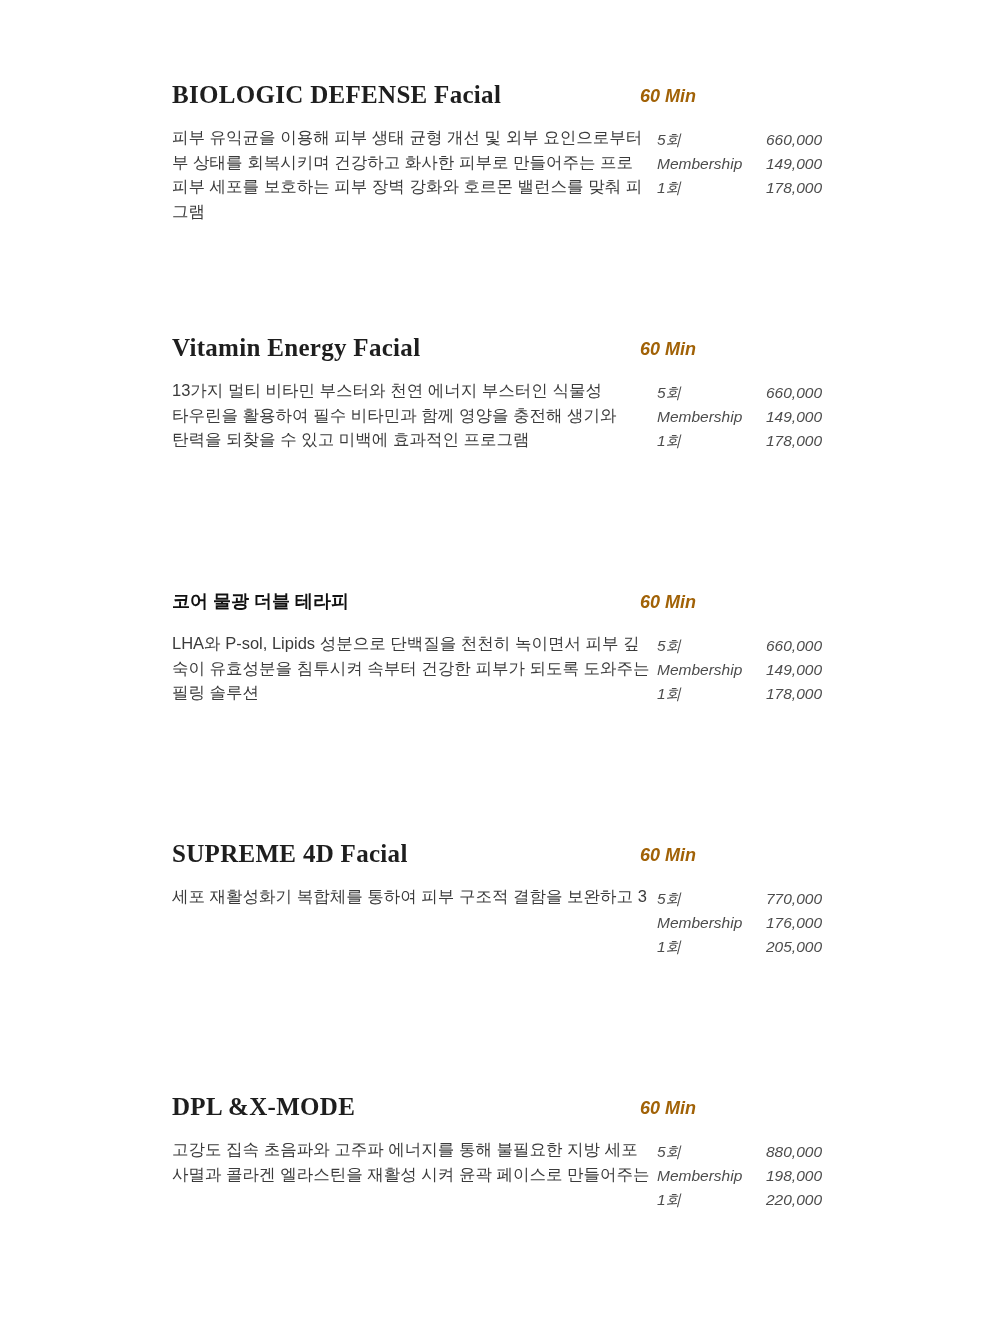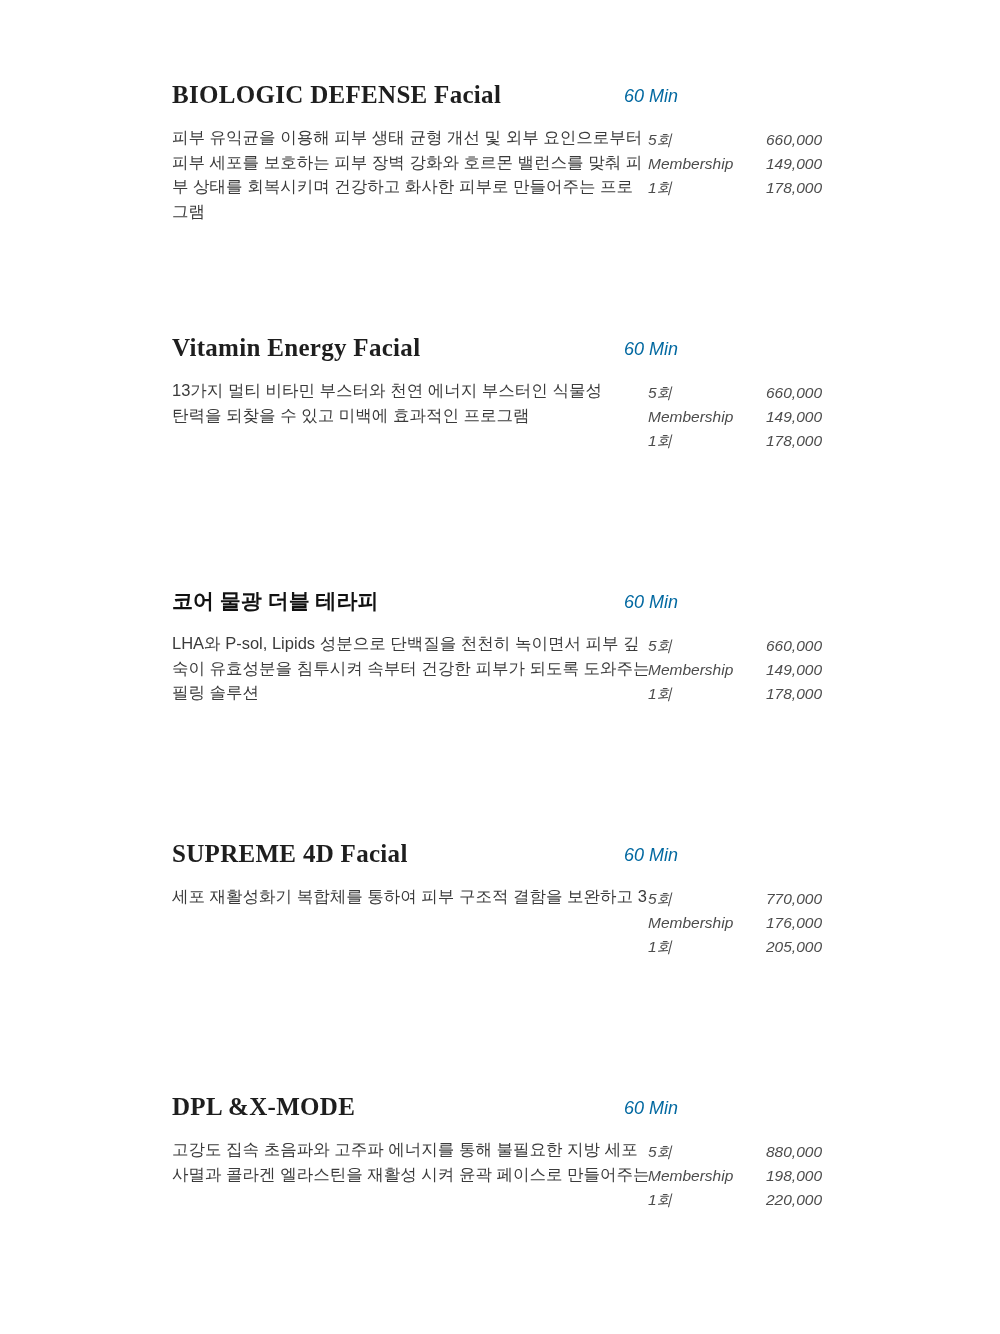--- a/index.html
+++ b/index.html
@@ -30,35 +30,36 @@
     font-family: "Liberation Serif", "DejaVu Serif", serif;
     font-size: 25px;
     line-height: 26px;
     font-weight: 600;
     letter-spacing: 0.3px;
     color: #1e1e1e;
     white-space: nowrap;
   }
   .title.ko {
     font-family: "Liberation Sans", "DejaVu Sans", sans-serif;
-    font-size: 21px;
+    font-size: 18px;
     line-height: 26px;
     font-weight: 700;
     letter-spacing: 0;
     color: #111111;
   }
   .duration {
     position: absolute;
-    left: 452px;
+    left: 468px;
     top: 3px;
     font-style: italic;
     font-size: 18px;
     line-height: 22px;
-    color: #0369a1;
-    white-space: nowrap;
+    color: #a16207;
+    white-space: nowrap;
+    font-weight: bold;
   }
   .desc {
     position: absolute;
     left: 0;
     top: 43px;
     width: 412px;
     font-size: 16.5px;
     line-height: 24.6px;
     color: #3a3a3a;
   }
@@ -73,42 +74,43 @@
     font-style: italic;
     font-size: 15.5px;
     color: #4c4c4c;
   }
   .price-row {
     display: flex;
     justify-content: space-between;
     align-items: baseline;
     height: 23.8px;
     line-height: 23.8px;
+    margin-left: 9px;
   }
   .price-label {
     white-space: nowrap;
   }
   .price-value {
     white-space: nowrap;
     text-align: center;
   }
 </style>
 </head>
 <body>
 
 <div class="page">
   <section class="menu-section" style="top: 82px;">
     <h2 class="title">BIOLOGIC DEFENSE Facial</h2>
     <div class="duration">60 Min</div>
     <div class="desc">
   <div class="desc-line">피부 유익균을 이용해 피부 생태 균형 개선 및 외부 요인으로부터</div>
 
+  <div class="desc-line">부 상태를 회복시키며 건강하고 화사한 피부로 만들어주는 프로</div>
+
   <div class="desc-line">피부 세포를 보호하는 피부 장벽 강화와 호르몬 밸런스를 맞춰 피</div>
-
-  <div class="desc-line">부 상태를 회복시키며 건강하고 화사한 피부로 만들어주는 프로</div>
 
   <div class="desc-line">그램</div>
 </div>
     <div class="prices">
   <div class="price-row">
     <span class="price-label">5회</span>
     <span class="price-value">660,000</span>
   </div>
 
   <div class="price-row">
@@ -122,20 +124,21 @@
   </div>
 </div>
   </section>
 
   <section class="menu-section" style="top: 335px;">
     <h2 class="title">Vitamin Energy Facial</h2>
     <div class="duration">60 Min</div>
     <div class="desc">
   <div class="desc-line">13가지 멀티 비타민 부스터와 천연 에너지 부스터인 식물성</div>
 
+  <div class="desc-line">타우린을 활용하여 필수 비타민과 함께 영양을 충전해 생기와</div>
 
   <div class="desc-line">탄력을 되찾을 수 있고 미백에 효과적인 프로그램</div>
 </div>
     <div class="prices">
   <div class="price-row">
     <span class="price-label">5회</span>
     <span class="price-value">660,000</span>
   </div>
 
   <div class="price-row">

